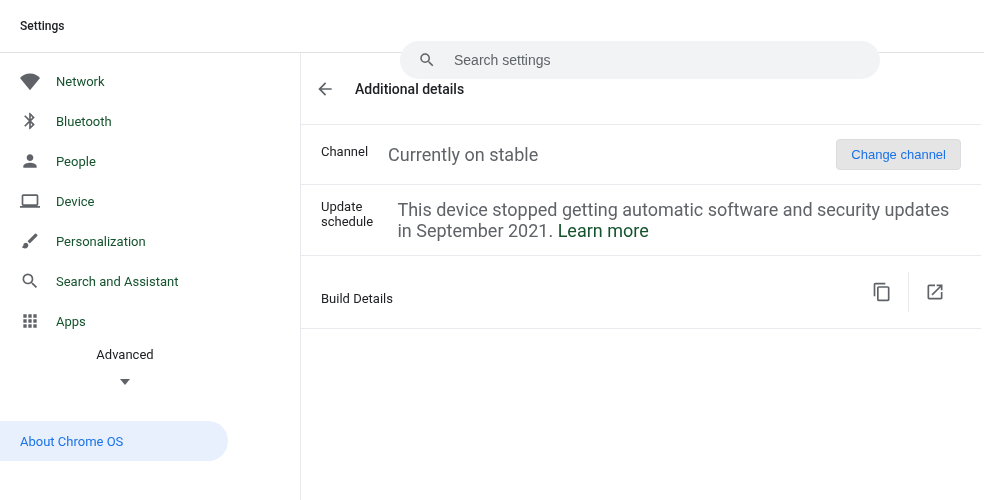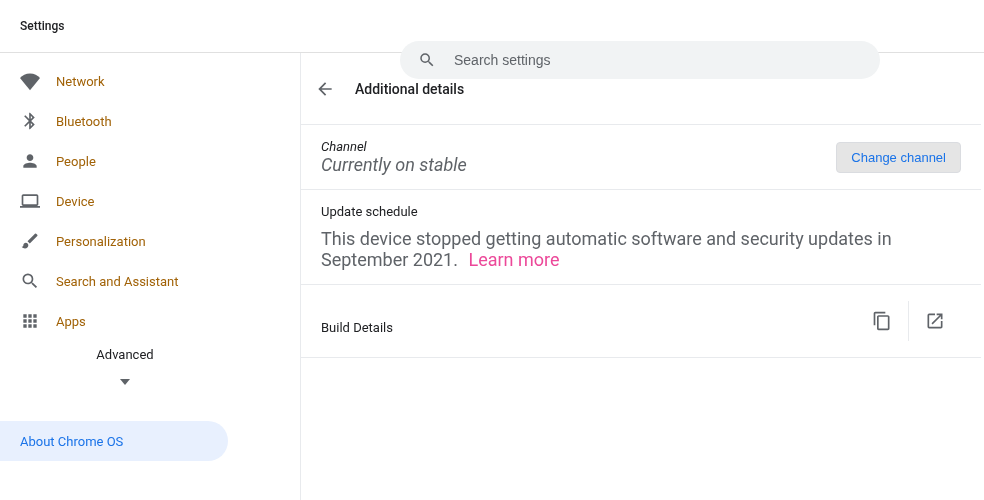--- a/index.html
+++ b/index.html
@@ -6,37 +6,37 @@
   html, body { width: 984px; height: 500px; font-family: Roboto, "Segoe UI", Arial, sans-serif; background: #fff; color: #202124; overflow: hidden; }
   .header { height: 52px; display: flex; align-items: center; padding: 0 20px; position: relative; }
   .header-title { font-size: 12px; font-weight: 500; color: #202124; }
   .search-wrap { position: absolute; left: 400px; top: 6px; width: 480px; height: 38px; background: #f1f3f4; border-radius: 20px; display: flex; align-items: center; padding: 0 18px; margin-top: 35px; }
   .search-wrap .icon { width: 18px; height: 18px; fill: #5f6368; margin-right: 18px; flex-shrink: 0; }
   .search-wrap input { border: none; background: transparent; font-size: 14px; color: #5f6368; outline: none; flex: 1; }
   .search-wrap input::placeholder { color: #5f6368; }
   .divider { height: 1px; background: #e0e0e0; width: 100%; }
   .body { display: flex; height: calc(500px - 53px); }
   .sidebar { width: 250px; padding-top: 8px; }
-  .side-item { height: 40px; display: flex; align-items: center; padding-left: 20px; font-size: 13px; color: #a16207; cursor: pointer; }
+  .side-item { height: 40px; display: flex; align-items: center; padding-left: 20px; font-size: 13px; color: #14532d; cursor: pointer; }
   .side-item .icon { width: 20px; height: 20px; fill: #5f6368; margin-right: 16px; flex-shrink: 0; display:flex; align-items:center; justify-content:center; }
   .advanced { height: 40px; display: flex; align-items: center; padding: 0 20px; font-size: 13px; color: #202124; cursor: pointer; justify-content: space-between; margin-top: 6px; flex-direction: column; }
   .advanced .icon { width: 10px; height: 10px; fill: #5f6368; }
   .about-wrap { margin-top: 34px; }
   .about { width: 228px; height: 40px; background: #e8f0fe; border-radius: 0 20px 20px 0; display: flex; align-items: center; padding-left: 20px; font-size: 13px; color: #1a73e8; cursor: pointer; margin-left:0; }
   .content-gap { width: 50px; flex-shrink:0; }
   .main { flex: 1; background: #fff; border-left: 1px solid #e8eaed; }
   .main-inner { max-width: 680px; }
   .page-head { height: 72px; display: flex; align-items: center; padding-left: 14px; border-bottom: 1px solid #e8eaed; }
   .page-head .back-icon { width: 20px; height: 20px; fill: #5f6368; cursor: pointer; margin-right: 20px; }
   .page-head .title { font-size: 14px; font-weight: 500; color: #202124; }
   .card-row { padding: 14px 20px; border-bottom: 1px solid #e8eaed; display: flex; align-items: center; justify-content: space-between; }
-  .card-row .texts { display:flex; flex-direction:column; gap:0;font-style:italic; }
+  .card-row .texts { display:flex; flex-direction:row; gap:20px; }
   .row-title { font-size: 13px; color: #202124; }
   .row-sub { font-size: 18px; color: #5f6368; }
-  .row-sub .link { color: #ec4899; cursor: pointer; margin-left: 6px; }
+  .row-sub .link { color: #14532d; cursor: pointer; }
   .chg-btn { border: 1px solid #dadce0; background: #e5e5e5; color: #1a73e8; font-size: 13px; padding: 7px 14px; border-radius: 4px; cursor: pointer; font-weight: 500; }
   .build-row { padding: 16px 20px; border-bottom: 1px solid #e8eaed; display: flex; align-items: center; }
   .build-row .row-title { flex: 1; margin-top: 12px; }
   .icon-btn { width: 52px; height: 40px; display:flex; align-items:center; justify-content:center; cursor:pointer; }
   .icon-btn svg { width: 20px; height: 20px; fill: #5f6368; }
   .icon-sep { width: 1px; height: 40px; background: #e8eaed; }
   svg { display:block; }
 </style>
 </head>
 <body>
@@ -147,21 +147,21 @@
       </div>
 
       <div class="card-row">
         <div class="texts">
           <div class="row-title">Channel</div>
           <div class="row-sub">Currently on stable</div>
         </div>
         <button class="chg-btn">Change channel</button>
       </div>
 
-      <div class="card-row" style="flex-direction:column; align-items:flex-start; gap:9px;">
+      <div class="card-row" style="flex-direction:row; align-items:flex-start; gap:9px;">
         <div class="row-title">Update schedule</div>
         <div class="row-sub">
           <span>This device stopped getting automatic software and security updates in September 2021.</span>
           <span class="link">Learn more</span>
         </div>
       </div>
 
       <div class="build-row">
         <div class="row-title">Build Details</div>
         <div class="icon-btn">

